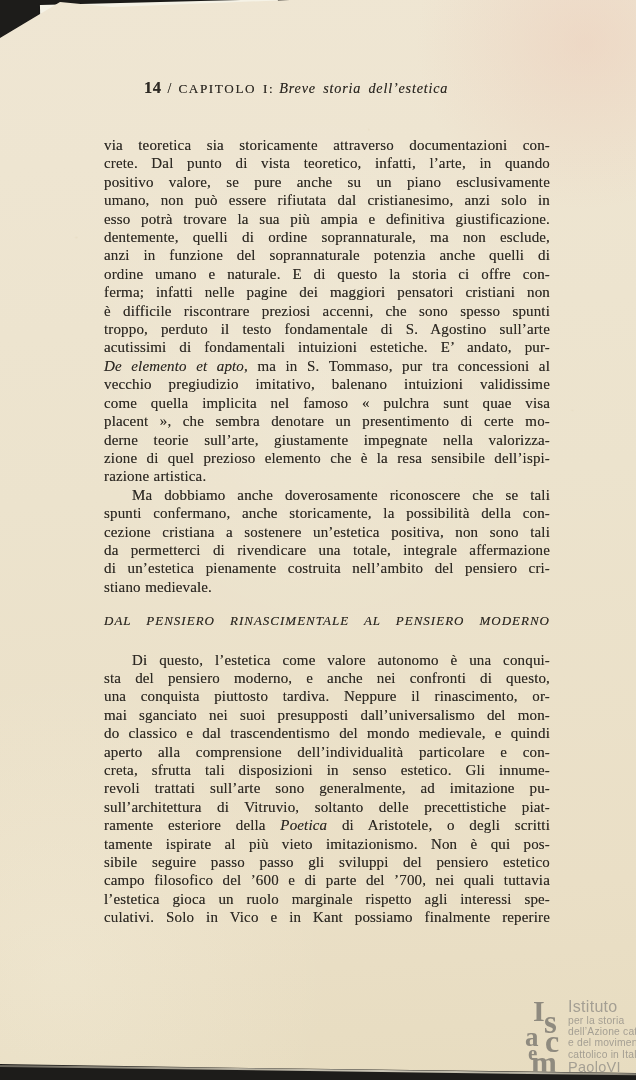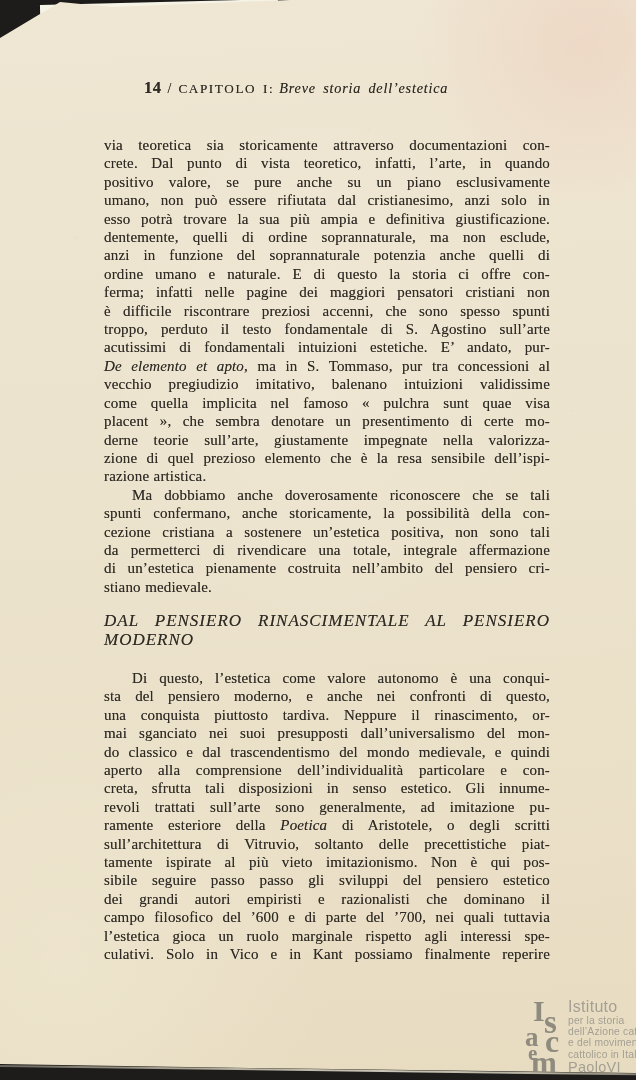--- a/index.html
+++ b/index.html
@@ -37,21 +37,21 @@
   .pg-sep{font-size:14px;padding:0 7px 0 6px;}
   .pg-chapter{font-size:13.2px;letter-spacing:1.6px;word-spacing:2px;}
   .pg-title{font-style:italic;font-size:14.2px;letter-spacing:.8px;word-spacing:3px;padding-left:5px;}
 
   .text-block{position:absolute;left:104px;top:136px;width:446px;
        font-size:15px;line-height:18.4px;letter-spacing:.15px;word-spacing:.5px;}
   .line{text-align:justify;text-align-last:justify;}
   .line.last{text-align-last:left;}
   .line.indent{padding-left:28px;}
   .it{font-style:italic;}
-  .heading{font-style:italic;font-size:17px;letter-spacing:1px;
+  .heading{font-style:italic;font-size:13px;letter-spacing:1px;
        margin-top:16px;margin-bottom:20px;
        text-align:justify;text-align-last:justify;}
 
   
   .watermark{position:absolute;left:524px;top:999px;display:flex;opacity:.95;}
   .monogram{position:relative;width:40px;height:72px;
        font-family:"Liberation Serif","DejaVu Serif",serif;font-weight:700;color:#8b867c;}
   .monogram span{position:absolute;line-height:1;}
   .m-I{left:9px;top:-3px;font-size:30px;}
   .m-s{left:20px;top:7px;font-size:33px;}
@@ -110,25 +110,24 @@
         <div class="heading">DAL PENSIERO RINASCIMENTALE AL PENSIERO MODERNO</div>
         <div>
           <div class="line indent"><span>Di questo, l’estetica come valore autonomo è una conqui-</span></div>
           <div class="line"><span>sta del pensiero moderno, e anche nei confronti di questo,</span></div>
           <div class="line"><span>una conquista piuttosto tardiva. Neppure il rinascimento, or-</span></div>
           <div class="line"><span>mai sganciato nei suoi presupposti dall’universalismo del mon-</span></div>
           <div class="line"><span>do classico e dal trascendentismo del mondo medievale, e quindi</span></div>
           <div class="line"><span>aperto alla comprensione dell’individualità particolare e con-</span></div>
           <div class="line"><span>creta, sfrutta tali disposizioni in senso estetico. Gli innume-</span></div>
           <div class="line"><span>revoli trattati sull’arte sono generalmente, ad imitazione pu-</span></div>
+          <div class="line"><span>sull’architettura di Vitruvio, soltanto delle precettistiche piat-</span></div>
           <div class="line"><span>ramente esteriore della </span><span class="it">Poetica</span><span> di Aristotele, o degli scritti</span></div>
-          <div class="line"><span>sull’architettura di Vitruvio, soltanto delle precettistiche piat-</span></div>
           <div class="line"><span>tamente ispirate al più vieto imitazionismo. Non è qui pos-</span></div>
           <div class="line"><span>sibile seguire passo passo gli sviluppi del pensiero estetico</span></div>
-          <div class="line"><span>dei grandi autori empiristi e razionalisti che dominano il</span></div>
           <div class="line"><span>campo filosofico del ’600 e di parte del ’700, nei quali tuttavia</span></div>
           <div class="line"><span>l’estetica gioca un ruolo marginale rispetto agli interessi spe-</span></div>
           <div class="line"><span>culativi. Solo in Vico e in Kant possiamo finalmente reperire</span></div>
         </div>
       </div>
 
     <div class="watermark">
       <div class="monogram">
           <span class="m-I">I</span>
           <span class="m-s">s</span>

